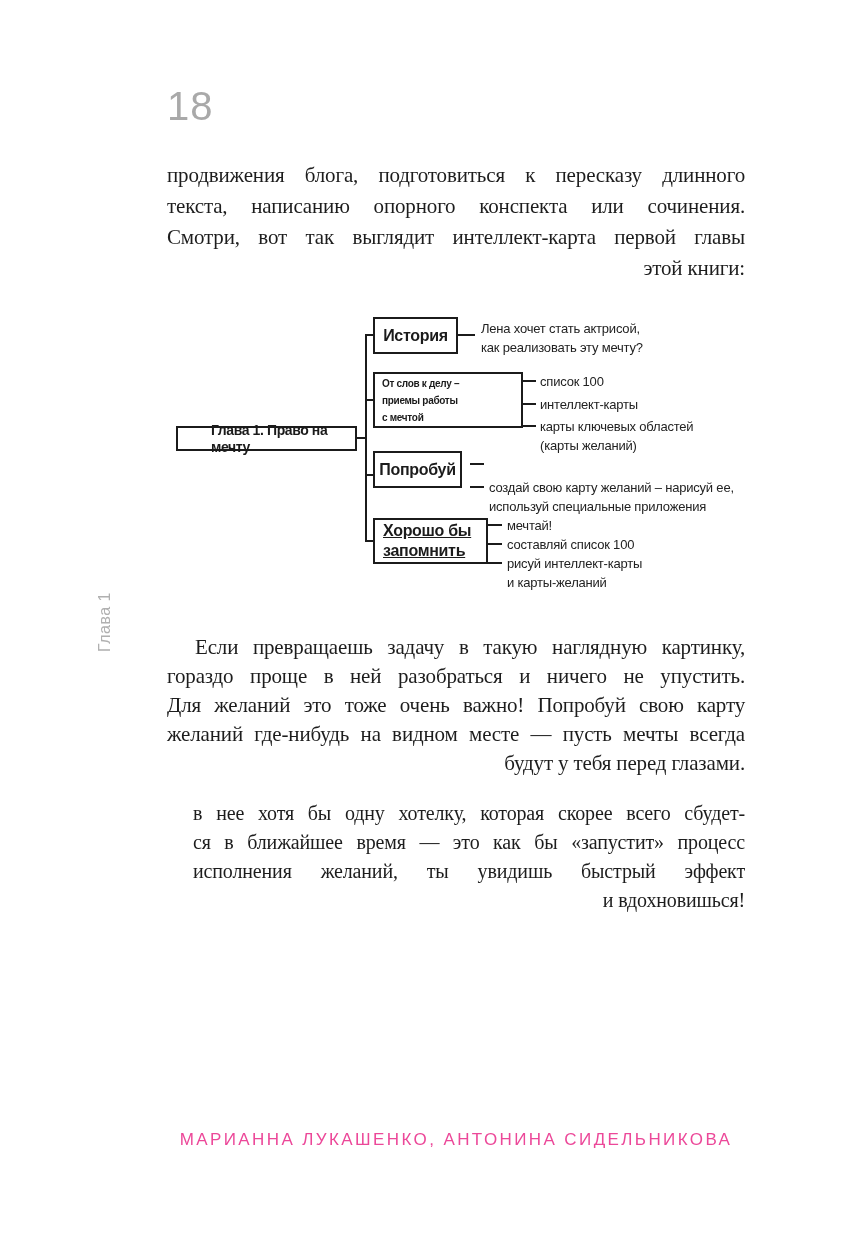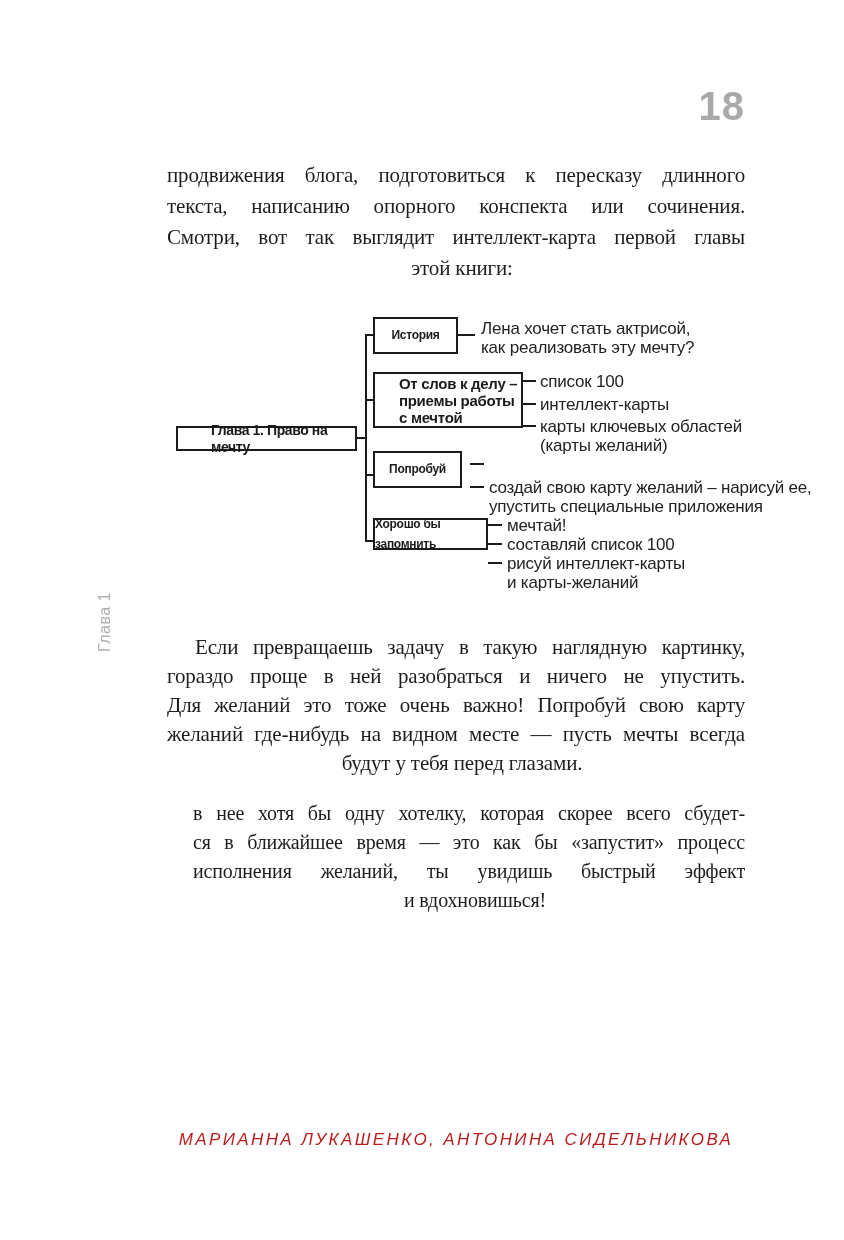--- a/index.html
+++ b/index.html
@@ -2,64 +2,64 @@
 <html><head>
 <meta charset="utf-8">
 <style>
   html,body { margin:0; padding:0; background:#ffffff; }
   .page {
     position:relative; width:844px; height:1240px; background:#ffffff;
     font-family:"Liberation Serif", serif; overflow:hidden;
   }
   .pagenum {
     position:absolute; left:167px; top:84px; width:578px;
-    text-align:right; font-family:"Liberation Sans", sans-serif;
-    font-weight:700; font-size:40px; color:#a9a9a9; letter-spacing:1px;
+    text-align:left; font-family:"Liberation Sans", sans-serif;
+    font-weight:400; font-size:40px; color:#a9a9a9; letter-spacing:1px;
   }
   .para { position:absolute; color:#1d1d1d; letter-spacing:-0.15px; }
   .p1 { left:167px; top:160px; width:578px; font-size:21px; line-height:31px; }
   .p2 { left:167px; top:633px; width:578px; font-size:21px; line-height:29px; }
   .lifehack { left:193px; top:799px; width:552px; font-size:20px; line-height:29px; }
   .jl { text-align:justify; text-align-last:justify; }
-  .ll { text-align:center;margin-left:12px; }
+  .ll { text-align:right;margin-left:12px; }
   .indent { text-indent:28px; }
   .lh-label {
     font-family:"Liberation Sans", sans-serif; font-weight:700;
     letter-spacing:0.2px; margin-right:0.32em;
   }
   
   .diagram {
     position:absolute; left:0; top:310px; width:844px; height:290px;
     font-family:"Liberation Sans", sans-serif; color:#1b1b1b;
   }
   .mbox {
     position:absolute; box-sizing:border-box; border:2px solid #1b1b1b;
     background:#fff; display:flex; flex-direction:column; justify-content:center;
-    font-weight:700; letter-spacing:-0.3px; line-height:17px; font-size:12px;
+    font-weight:700; letter-spacing:-0.3px; line-height:17px; font-size:16px;
   }
   .mbox.center { align-items:center; }
   .mbox.root  { left:176px; top:116px; width:181px; height:25px; font-size:14px; letter-spacing:-0.4px;padding-left:33px; }
   .mbox.b1 { left:373px; top:7px;   width:85px;  height:37px; }
-  .mbox.b2 { left:373px; top:62px;  width:150px; height:56px; padding-left:24px; font-size:15px; }
+  .mbox.b2 { left:373px; top:62px;  width:150px; height:56px; padding-left:7px; font-size:10px; }
   .mbox.b3 { left:373px; top:141px; width:89px;  height:37px; }
-  .mbox.b4 { left:373px; top:208px; width:115px; height:32px; line-height:20px; }
+  .mbox.b4 { left:373px; top:208px; width:115px; height:46px; padding-left:8px; line-height:20px;text-decoration:underline; }
   .hline { position:absolute; height:2px; background:#1b1b1b; }
   .vline { position:absolute; width:2px;  background:#1b1b1b; }
-  .leaf  { position:absolute; font-size:17px; line-height:19px; letter-spacing:-0.2px; color:#222; }
+  .leaf  { position:absolute; font-size:13px; line-height:19px; letter-spacing:-0.2px; color:#222; }
   
   .chapter { position:absolute; left:96px; top:592px; width:30px; height:90px; }
   .chapter span {
     display:block; writing-mode:vertical-rl; transform:rotate(180deg);
     font-family:"Liberation Sans", sans-serif; font-size:16px;
     color:#b0b0b0; letter-spacing:0.5px;
   }
   .footer {
     position:absolute; left:167px; top:1130px; width:578px; text-align:center;
     font-family:"Liberation Sans", sans-serif; font-weight:300; font-size:17px;
-    letter-spacing:2.4px; color:#b91c1c; white-space:nowrap;font-style:italic;
+    letter-spacing:2.4px; color:#ec4899; white-space:nowrap;
   }
 </style>
 </head>
 <body>
 
 <div class="page">
 
   <div class="pagenum">18</div>
 
   <div class="para p1">
@@ -110,21 +110,21 @@
       <div>(карты желаний)</div>
     </div>
 
     <div class="mbox b3 center">
       <div>Попробуй</div>
     </div>
     <div class="hline" style="left:470px;top:153px;width:14px"></div>
     <div class="hline" style="left:470px;top:176px;width:14px"></div>
     <div class="leaf" style="left:489px;top:168px">
       <div>создай свою карту желаний – нарисуй ее,</div>
-      <div>упустить специальные приложения</div>
+      <div>используй специальные приложения</div>
     </div>
 
     <div class="mbox b4">
       <div>Хорошо бы</div>
       <div>запомнить</div>
     </div>
     <div class="hline" style="left:488px;top:214px;width:14px"></div>
     <div class="hline" style="left:488px;top:233px;width:14px"></div>
     <div class="hline" style="left:488px;top:252px;width:14px"></div>
     <div class="leaf" style="left:507px;top:206px">

